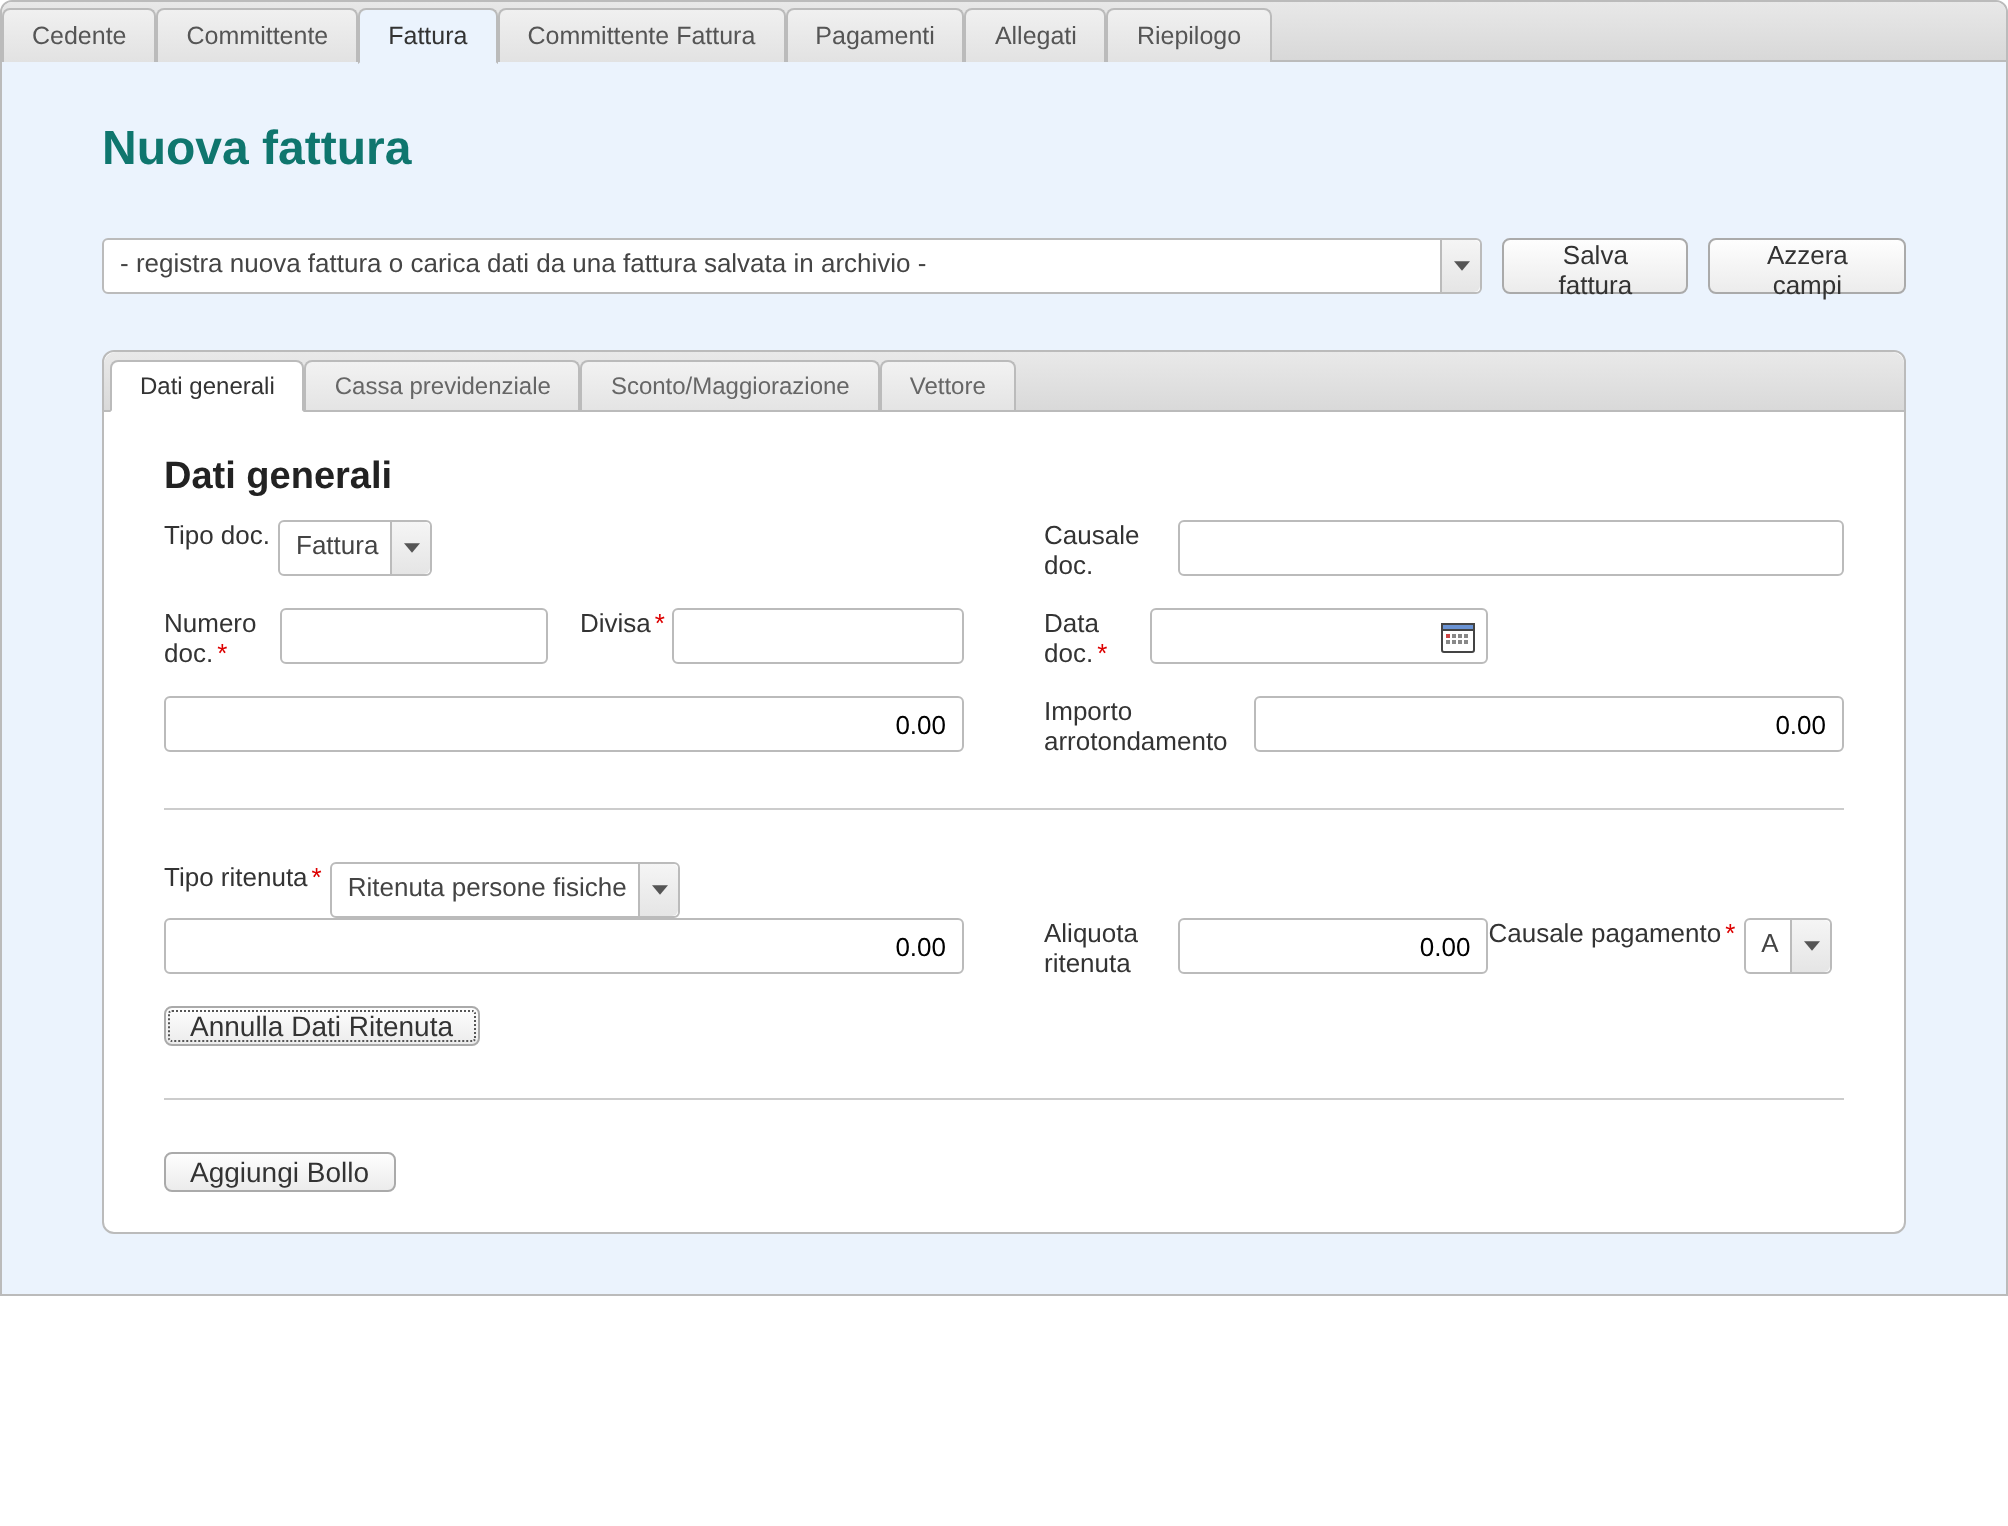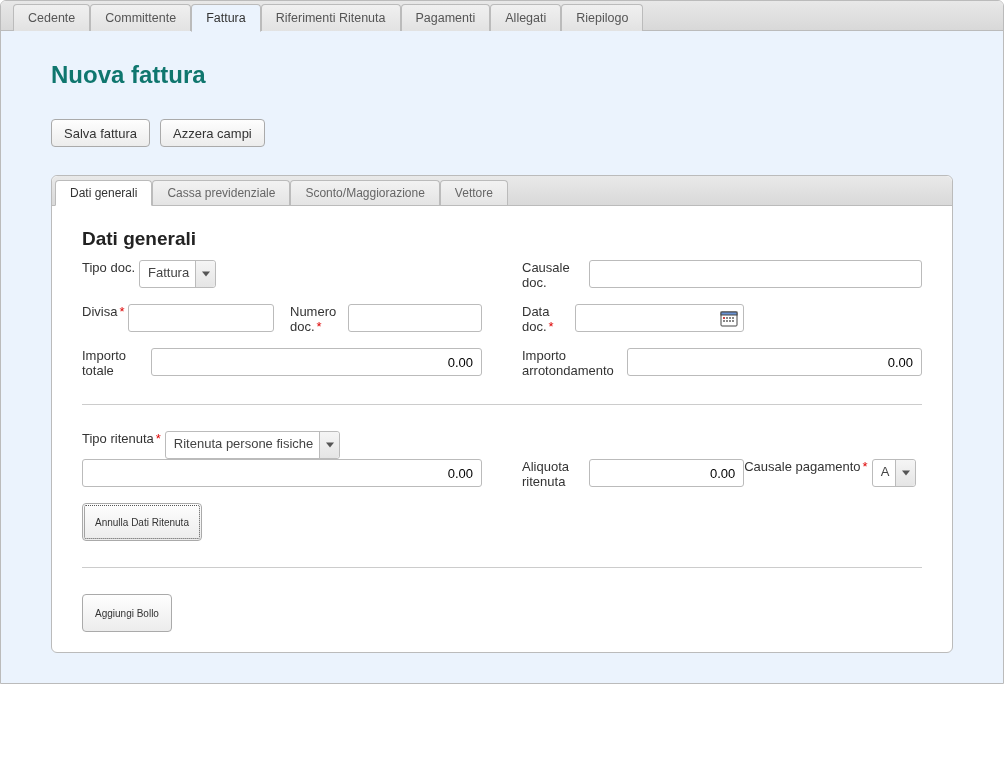--- a/index.html
+++ b/index.html
@@ -17,21 +17,21 @@
     border-top-right-radius: 6px;
     overflow: hidden;
     background: #fff;
   }
   
   .top-tabbar {
     display: flex;
     align-items: center;
     background: linear-gradient(#e8e8e8, #d8d8d8);
     border-bottom: 1px solid #bbb;
-    padding: 12px;
+    padding: 0;
     height: 30px;
   }
   .top-tab {
     padding: 6px 14px;
     border: 1px solid #bbb;
     border-bottom: none;
     margin-right: 0px;
     margin-top: 3px;
     background: linear-gradient(#f0f0f0, #e2e2e2);
     border-top-left-radius: 4px;
@@ -104,21 +104,21 @@
   .btn {
     height: 28px;
     padding: 0 12px;
     border: 1px solid #aaa;
     border-radius: 4px;
     background: linear-gradient(#fefefe,#ececec);
     color: #333;
     font-size: 13px;
     cursor: pointer;
   }
-  .btn.small { height: 38px; font-size: 10px; }
+  .btn.small { height: 20px; font-size: 14px; }
 
   
   .subblock {
     border: 1px solid #bbb;
     border-radius: 6px;
     background: #fff;
     overflow: visible;
   }
   .sub-tabbar {
     display: flex;
@@ -201,32 +201,40 @@
 </style>
 </head>
 <body>
 
 <div class="outer">
 
   <div class="top-tabbar">
     <div class="top-tab"><span>Cedente</span></div>
     <div class="top-tab"><span>Committente</span></div>
     <div class="top-tab active"><span>Fattura</span></div>
-    <div class="top-tab"><span>Riferimenti Ritenuta</span></div>
+    <div class="top-tab"><span>Committente Fattura</span></div>
     <div class="top-tab"><span>Pagamenti</span></div>
     <div class="top-tab"><span>Allegati</span></div>
     <div class="top-tab"><span>Riepilogo</span></div>
   </div>
 
   <div class="panel">
     <div class="panel-inner">
 
       <h1 class="page-title">Nuova fattura</h1>
 
       <div class="toprow">
+        <div class="select-wrap wide">
+          <div class="select-box"><span>- registra nuova fattura o carica dati da una fattura salvata in archivio -</span></div>
+          <div class="select-arrow">
+            <svg viewBox="0 0 10 6">
+                <path d="M0 0 L10 0 L5 6 Z" fill="#555"></path>
+              </svg>
+          </div>
+        </div>
         <button class="btn"><span>Salva fattura</span></button>
         <button class="btn"><span>Azzera campi</span></button>
       </div>
 
       <div class="subblock">
         <div class="sub-tabbar">
           <div class="sub-tab active"><span>Dati generali</span></div>
           <div class="sub-tab"><span>Cassa previdenziale</span></div>
           <div class="sub-tab"><span>Sconto/Maggiorazione</span></div>
           <div class="sub-tab"><span>Vettore</span></div>
@@ -250,25 +258,25 @@
               </div>
             </div>
 
             <div class="field">
               <span class="field-label">Causale doc.</span>
               <input class="text" type="text" value="" style="">
             </div>
 
             <div class="row2">
               <div class="field">
+                <span class="field-label"><span>Numero doc.</span><span class="req">*</span></span>
+                <input class="text" type="text" value="" style="">
+              </div>
+              <div class="field">
                 <span class="field-label"><span>Divisa</span><span class="req">*</span></span>
-                <input class="text" type="text" value="" style="">
-              </div>
-              <div class="field">
-                <span class="field-label"><span>Numero doc.</span><span class="req">*</span></span>
                 <input class="text" type="text" value="" style="">
               </div>
             </div>
 
             <div class="row-56">
               <div class="field">
                 <span class="field-label"><span>Data doc.</span><span class="req">*</span></span>
                 <div class="date-wrap">
                   <input class="text" type="text" value="" style="">
                   <span class="cal-icon">
@@ -283,21 +291,20 @@
                         <rect x="6" y="11" width="2" height="2" fill="#888"></rect>
                         <rect x="9" y="11" width="2" height="2" fill="#888"></rect>
                         <rect x="12" y="11" width="2" height="2" fill="#888"></rect>
                     </svg>
                   </span>
                 </div>
               </div>
             </div>
 
             <div class="field">
-              <span class="field-label">Importo totale</span>
               <input class="text right" type="text" value="0.00" style="">
             </div>
 
             <div class="field">
               <span class="field-label">Importo arrotondamento</span>
               <input class="text right" type="text" value="0.00" style="">
             </div>
           </div>
 
           <hr class="divider">

